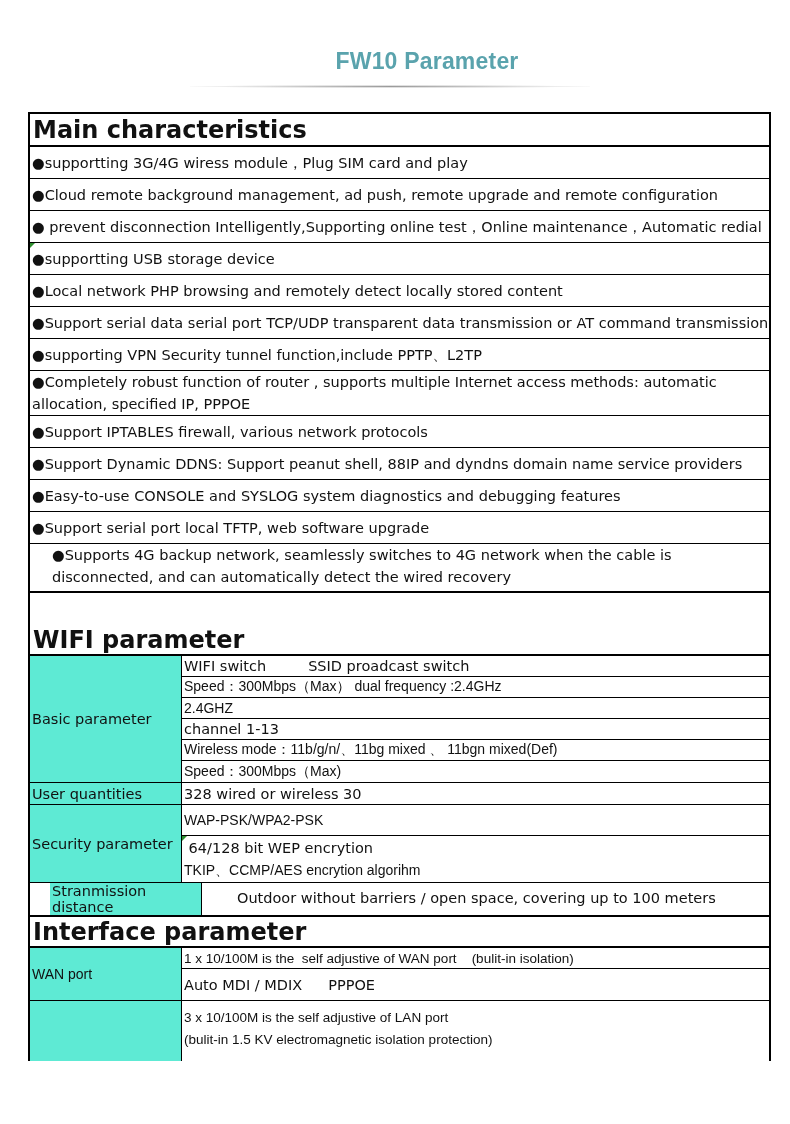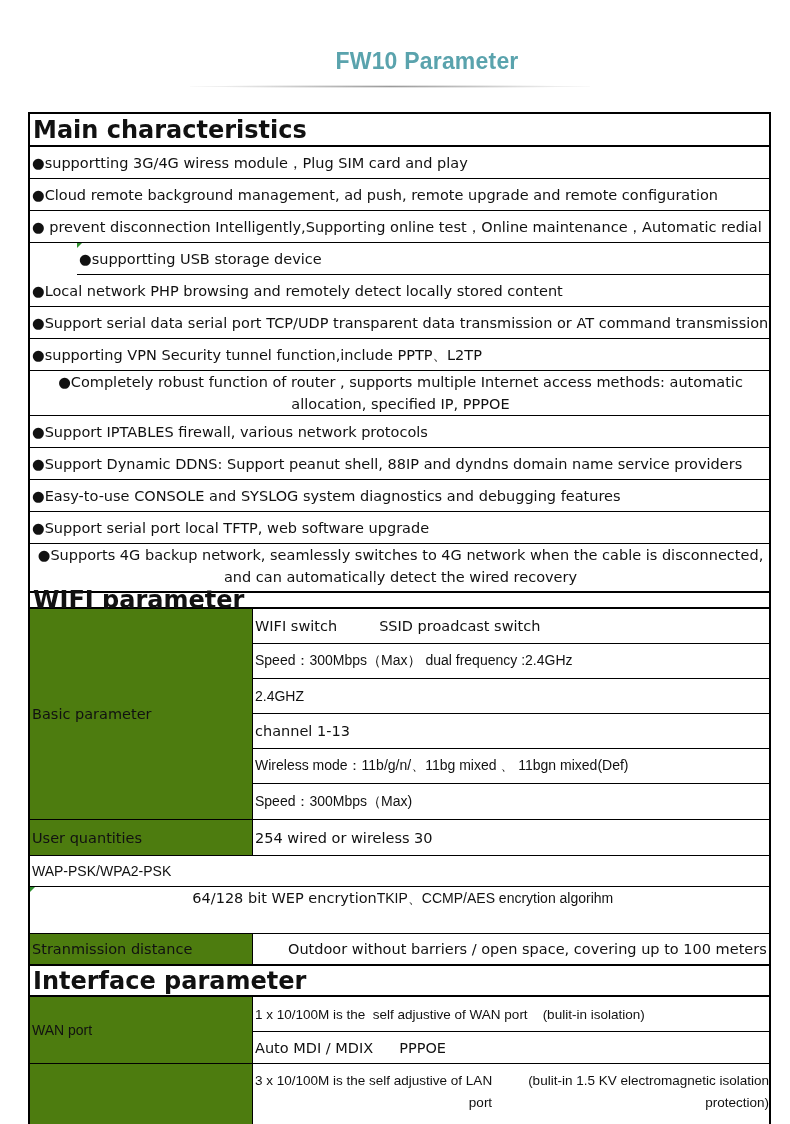--- a/index.html
+++ b/index.html
@@ -1,30 +1,30 @@
 <!DOCTYPE html>
 <html><head>
 <meta charset="utf-8">
 <style>
   html, body { margin: 0; padding: 0; background: #ffffff; }
   body { width: 790px; height: 1124px; overflow: hidden; position: relative; font-family: "DejaVu Sans", sans-serif; color: #111; }
   .title { position: absolute; top: 48px; left: 0; width: 790px; text-align: center; font-family: "Liberation Sans", sans-serif; font-weight: bold; font-size: 23px; color: #5aa3ad; letter-spacing: 0.2px; margin-left: 32px; }
   .title-line { position: absolute; top: 85px; left: 190px; width: 400px; height: 3px; background: radial-gradient(ellipse at center, rgba(120,120,120,0.75) 0%, rgba(170,170,170,0.4) 45%, rgba(255,255,255,0) 75%); }
   .sheet { position: absolute; left: 28px; top: 112px; width: 743px; border: 2px solid #000; border-bottom: none; box-sizing: border-box; }
   .row { display: flex; border-bottom: 1px solid #000; box-sizing: border-box; }
-  .row.thick { border-bottom: 2px solid #000; }
+  .row.thick { border-bottom: 2px solid #000; padding-left: 20px; }
   .hdr { height: 33px; font-weight: bold; font-size: 24px; padding-left: 3px; align-items: center; border-bottom: 2px solid #000; }
   .cell { font-size: 14.5px; padding-left: 2px; display: flex; align-items: center; box-sizing: border-box; line-height: 22px; }
-  .full { width: 100%; height: 31px; text-align: center; }
+  .full { width: 100%; height: 31px; }
   .full.two { height: 44px; align-items: flex-start; padding-top: 0px; line-height: 22px; }
-  .label { width: 223px; background: #4d7c0f; border-right: 1px solid #000; font-size: 14.5px; padding-left: 2px; display: flex; align-items: center; box-sizing: border-box; }
+  .label { width: 152px; background: #5eead4; border-right: 1px solid #000; font-size: 14.5px; padding-left: 2px; display: flex; align-items: center; box-sizing: border-box; }
   .vals { flex: 1; display: flex; flex-direction: column; }
-  .v { height: 35px; font-size: 14px; padding-left: 2px; display: flex; align-items: center; border-bottom: 1px solid #000; box-sizing: border-box; font-family: "Liberation Sans", sans-serif; }
+  .v { height: 21px; font-size: 14px; padding-left: 2px; display: flex; align-items: center; border-bottom: 1px solid #000; box-sizing: border-box; font-family: "Liberation Sans", sans-serif; }
   .v:last-child { border-bottom: none; text-align: right; }
-  .v.tall { height: 46px; line-height: 22px; align-items: flex-start; flex-direction: row; justify-content: center; }
+  .v.tall { height: 46px; line-height: 22px; align-items: flex-start; flex-direction: column; justify-content: center; }
   .v.deja { font-family: "DejaVu Sans", sans-serif; font-size: 14.5px; }
   .sans-lib { font-family: "Liberation Sans", sans-serif; }
   .gap { display: inline-block; width: 42px; }
   .gap2 { display: inline-block; width: 26px; }
   .tri { position: absolute; width: 0; height: 0; border-top: 5px solid #2f8f2f; border-right: 5px solid transparent; }
 </style>
 </head>
 <body>
 
 <div class="title">FW10 Parameter</div>
@@ -35,21 +35,21 @@
   <div class="row hdr">Main characteristics</div>
   <div class="row">
       <div class="cell full">●supportting 3G/4G wiress module，Plug SIM card and play</div>
     </div>
   <div class="row">
       <div class="cell full">●Cloud remote background management, ad push, remote upgrade and remote configuration</div>
     </div>
   <div class="row">
       <div class="cell full">● prevent disconnection Intelligently,Supporting online test，Online maintenance，Automatic redial</div>
     </div>
-  <div class="row" style="position:relative;margin-left:47px;">
+  <div class="row" style="position:relative;">
       <span class="tri" style="left:0;top:0;"></span>
       <div class="cell full">●supportting USB storage device</div>
     </div>
   <div class="row">
       <div class="cell full">●Local network PHP browsing and remotely detect locally stored content</div>
     </div>
   <div class="row">
       <div class="cell full">●Support serial data serial port TCP/UDP transparent data transmission or AT command transmission</div>
     </div>
   <div class="row">
@@ -67,46 +67,47 @@
   <div class="row">
       <div class="cell full">●Easy-to-use CONSOLE and SYSLOG system diagnostics and debugging features</div>
     </div>
   <div class="row">
       <div class="cell full">●Support serial port local TFTP, web software upgrade</div>
     </div>
   <div class="row thick">
       <div class="cell full two" style="height:47px;">●Supports 4G backup network, seamlessly switches to 4G network when the cable is disconnected, and can automatically detect the wired recovery</div>
     </div>
 
-  <div class="row hdr" style="height:16px;">WIFI parameter</div>
+  <div class="row hdr" style="height:31px;margin-top:32px;">WIFI parameter</div>
 
   <div class="row">
     <div class="label">Basic parameter</div>
     <div class="vals">
       <div class="v deja">
         <span>WIFI switch</span>
           <span class="gap"></span>
           <span>SSID proadcast switch</span>
       </div>
       <div class="v">Speed：300Mbps（Max）  dual frequency :2.4GHz</div>
       <div class="v">2.4GHZ</div>
       <div class="v deja">channel  1-13</div>
       <div class="v">Wireless mode：11b/g/n/、11bg mixed 、 11bgn mixed(Def)</div>
       <div class="v">Speed：300Mbps（Max)</div>
     </div>
   </div>
 
   <div class="row">
     <div class="label">User quantities</div>
     <div class="vals">
-        <div class="v deja">254 wired or wireless 30</div>
+        <div class="v deja">328 wired or wireless 30</div>
       </div>
   </div>
 
   <div class="row">
+    <div class="label">Security parameter</div>
     <div class="vals">
       <div class="v" style="height:31px;">WAP-PSK/WPA2-PSK</div>
       <div class="v tall" style="position:relative;align-items:flex-start;">
         <span class="tri" style="left:0;top:0;"></span>
         <span class="deja" style="font-family:'DejaVu Sans',sans-serif;font-size:14.5px;white-space:pre;"> 64/128 bit WEP encrytion</span>
         <span>TKIP、CCMP/AES encrytion  algorihm</span>
       </div>
     </div>
   </div>
 

